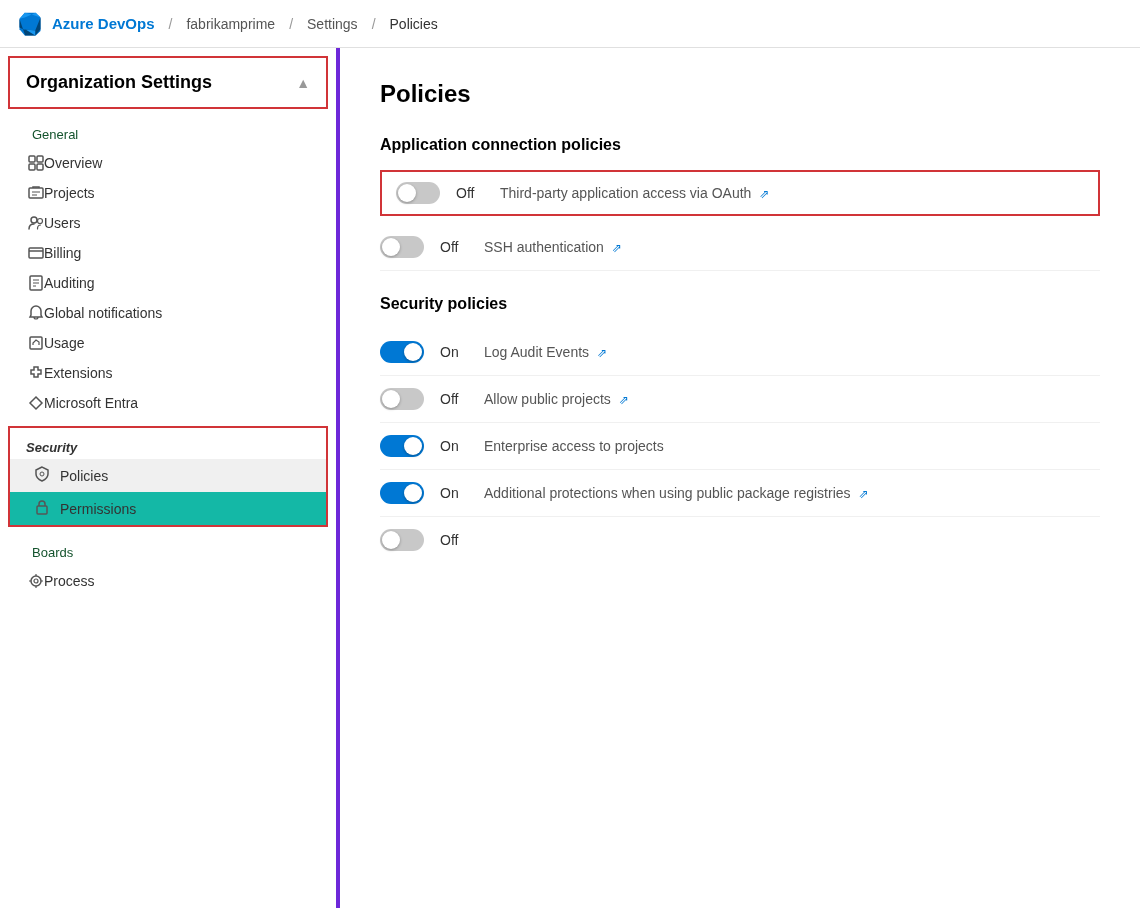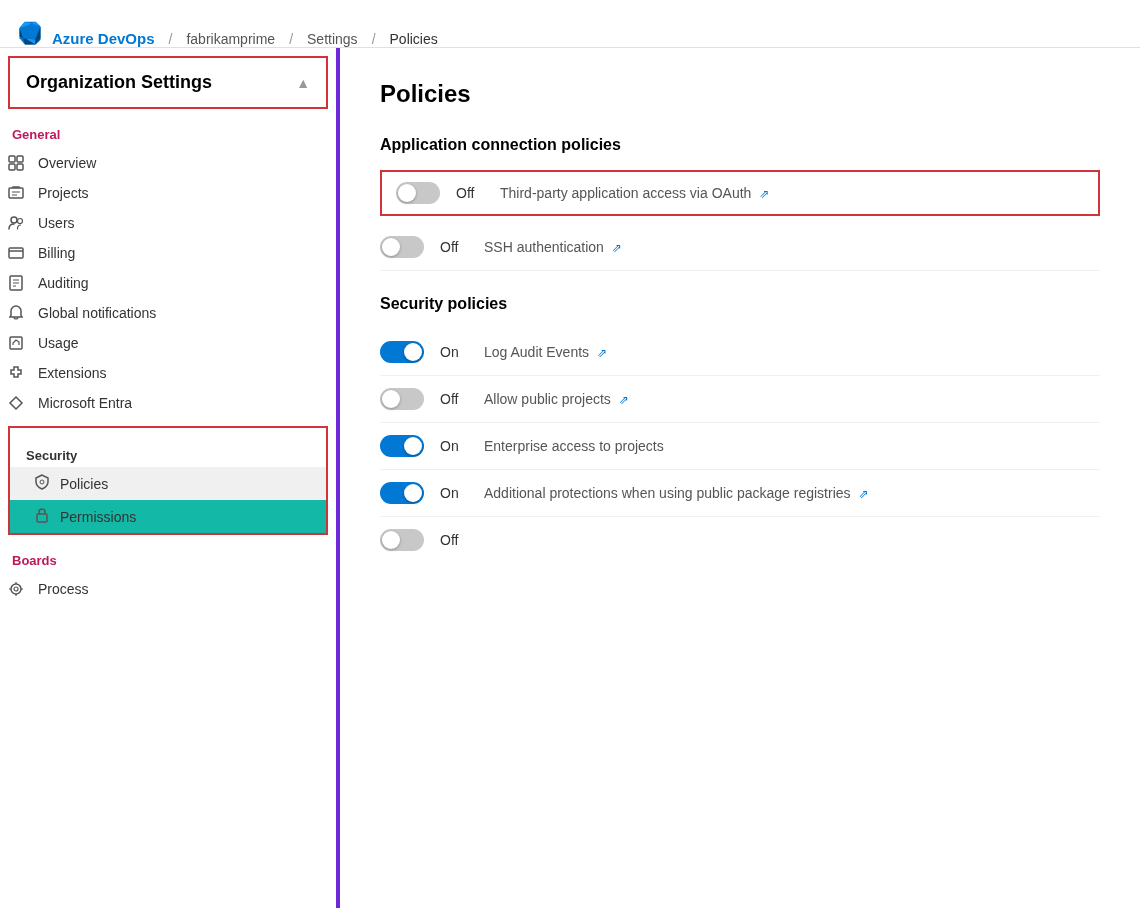--- a/index.html
+++ b/index.html
@@ -4,21 +4,21 @@
   <style>
     * { box-sizing: border-box; margin: 0; padding: 0; }
     body { font-family: 'Segoe UI', sans-serif; font-size: 14px; color: #333; background: #fff; display: flex; flex-direction: column; height: 908px; overflow: hidden; }
 
     
     .topbar {
       height: 48px;
       background: #fff;
       border-bottom: 1px solid #e0e0e0;
       display: flex;
-      align-items: flex-end;
+      align-items: center;
       padding: 0 16px;
       gap: 8px;
       flex-shrink: 0;
     }
     .topbar-logo {
       width: 28px;
       height: 28px;
       flex-shrink: 0;
     }
     .topbar-brand {
@@ -51,49 +51,50 @@
       width: 340px;
       flex-shrink: 0;
       border-right: 4px solid #6d28d9;
       overflow-y: auto;
       background: #fff;
       position: relative;
     }
 
     .sidebar-section-label {
       font-size: 13px;
-      font-weight: 700;
-      color: #be185d;
-      padding: 14px 16px 6px 12px;
+      font-weight: 400;
+      color: #14532d;
+      padding: 14px 16px 6px 32px;
     }
 
     .sidebar-item {
       display: flex;
       align-items: center;
-      gap: 14px;
-      padding: 7px 16px 7px 8px;
+      gap: 0;
+      padding: 7px 16px 7px 28px;
       cursor: pointer;
       color: #333;
       font-size: 14px;
       border-radius: 2px;
     }
     .sidebar-item .icon {
       width: 16px;
       height: 16px;
       display: flex;
       align-items: center;
       justify-content: center;
       flex-shrink: 0;
       font-size: 14px;
     }
     .security-section-label {
       font-size: 13px;
       font-weight: 700;
       color: #333;
-      padding: 20px 16px 4px 16px;
+      padding: 12px 16px 4px 16px;
+      font-style: italic;
     }
     .security-item {
       display: flex;
       align-items: center;
       gap: 10px;
       padding: 7px 16px 7px 24px;
       cursor: pointer;
       color: #333;
       font-size: 14px;
       background: #f0f0f0;

